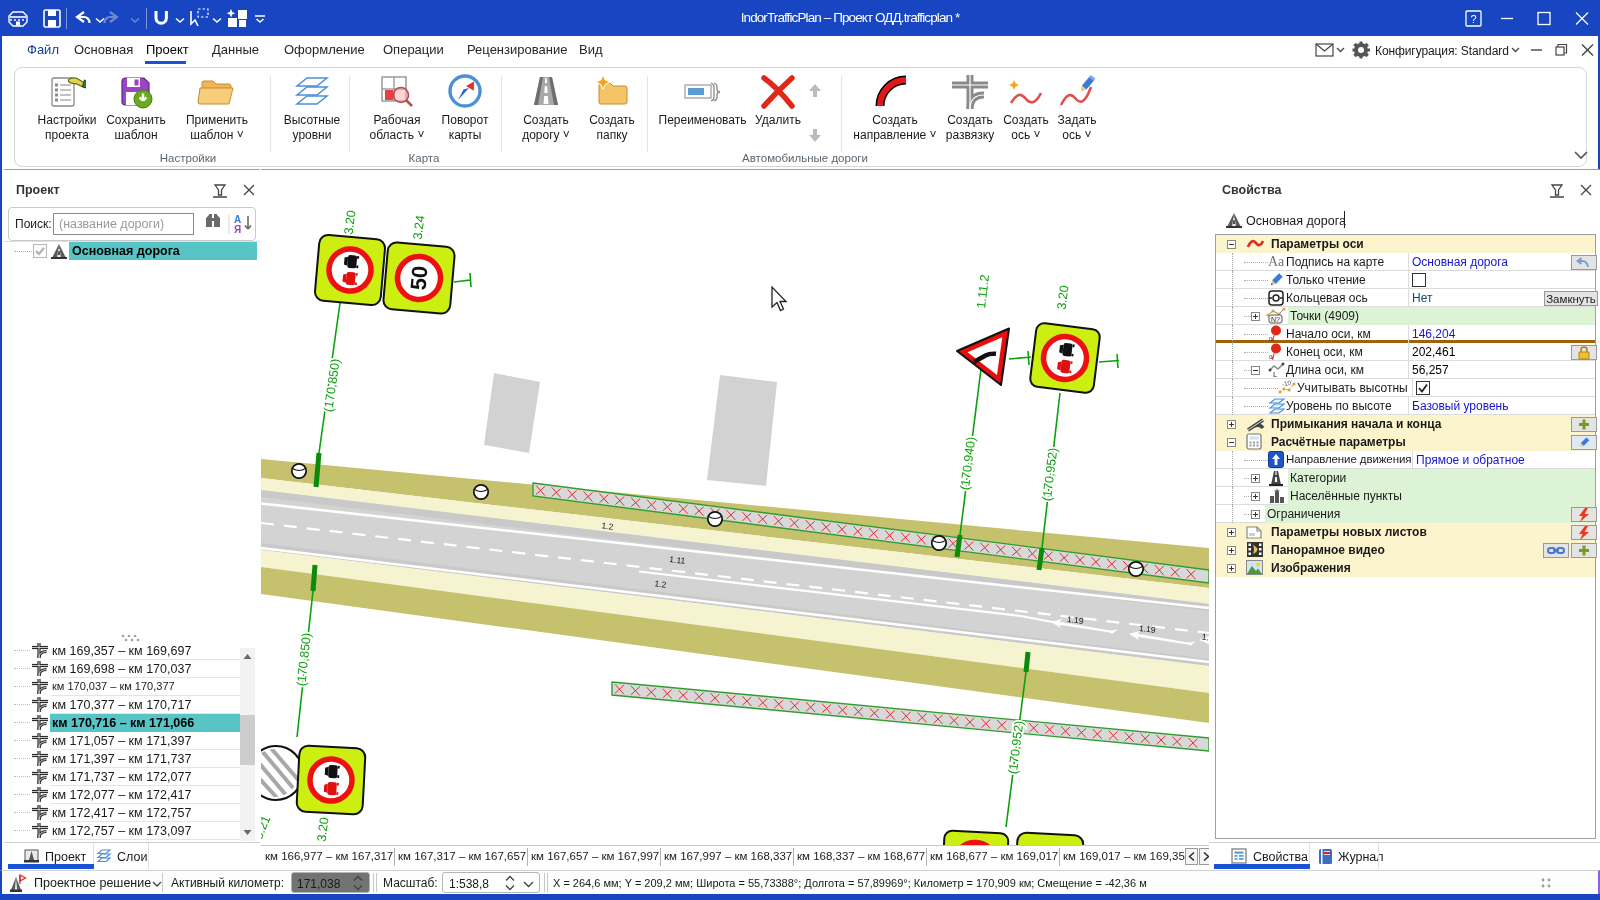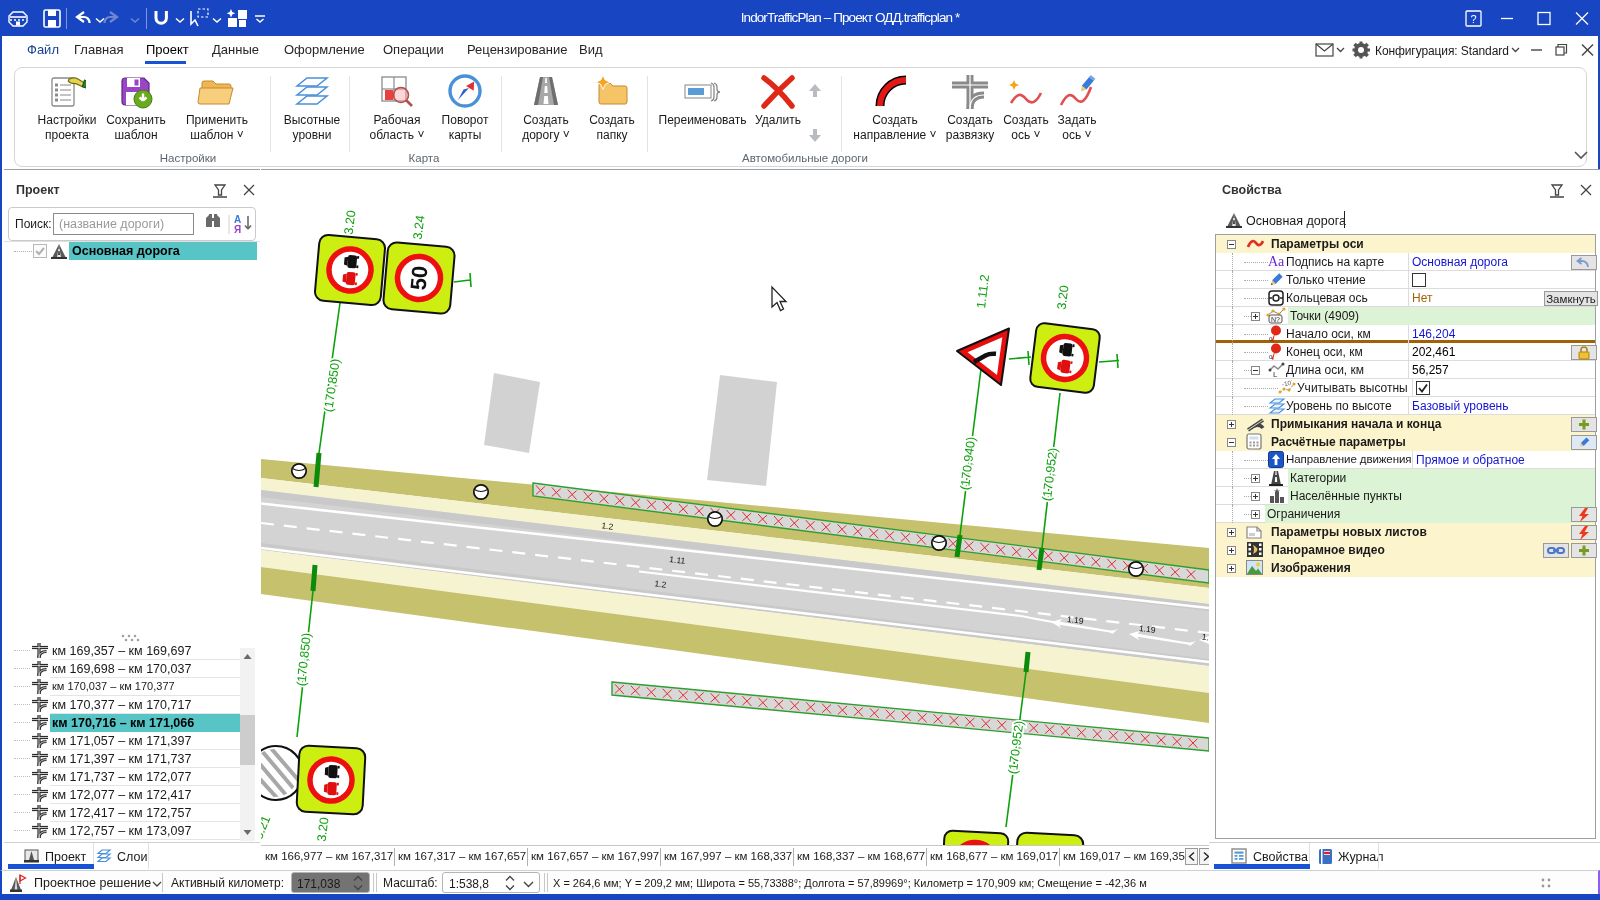--- a/index.html
+++ b/index.html
@@ -66,21 +66,21 @@
       <text x="23.5" y="23" fill="#fff" stroke="none" font-size="11" text-anchor="middle" font-family="Liberation Sans">?</text>
       <line x1="51" y1="18.5" x2="63" y2="18.5"></line>
       <rect x="88" y="12.5" width="12" height="12"></rect>
       <line x1="126" y1="12.5" x2="138" y2="24.5"></line>
         <line x1="138" y1="12.5" x2="126" y2="24.5"></line>
     </g>
   </svg>
 </div>
 <div id="menubar">
   <div class="mtab" style="left:25px;color:#17418e">Файл</div>
-  <div class="mtab" style="left:72px">Главная</div>
+  <div class="mtab" style="left:72px">Основная</div>
   <div class="mtab" style="left:144px;color:#000">Проект</div>
   <div style="position:absolute;left:143px;top:25px;width:41px;height:3px;background:#1753d4"></div>
   <div class="mtab" style="left:210px">Данные</div>
   <div class="mtab" style="left:282px">Оформление</div>
   <div class="mtab" style="left:381px">Операции</div>
   <div class="mtab" style="left:465px">Рецензирование</div>
   <div class="mtab" style="left:577px">Вид</div>
   <svg width="300" height="28" style="position:absolute;left:1298px;top:0">
     <g stroke="#444" fill="none" stroke-width="1.2">
       <rect x="16" y="8" width="17" height="12"></rect>
@@ -897,21 +897,21 @@
             <div style="position:absolute;left:1px;top:3px;width:5px;height:1px;background:#333"></div>
           </div>
           <svg width="18" height="12" style="position:absolute;left:30px;top:3px">
             <path d="M 2 9 C 5 2 8 2 10 5 C 12 8 15 8 17 3" stroke="#e03020" stroke-width="2.8" fill="none"></path>
           </svg>
           <div style="position:absolute;left:55px;top:2px;font-weight:bold;font-size:12px;white-space:nowrap">Параметры оси</div>
         </div>
       <div style="position:absolute;left:0;top:18px;width:379px;height:18px;background:#fff;border-bottom:1px solid #dcdcdc">
           <div style="position:absolute;left:16px;top:0;height:18px;border-left:1px dotted #aaa"></div>
           <div style="position:absolute;left:28px;top:8.5px;width:24px;border-top:1px dotted #aaa"></div>
-          <div style="position:absolute;left:52px;top:1px;font-family:'Liberation Serif',serif;font-size:14px;color:#6d28d9">Aa</div>
+          <div style="position:absolute;left:52px;top:1px;font-family:'Liberation Serif',serif;font-size:14px;color:#737373">Aa</div>
           <div style="position:absolute;left:70px;top:2px;width:122px;font-size:12px;white-space:nowrap;overflow:hidden">Подпись на карте</div>
           <div style="position:absolute;left:192px;top:0;height:18px;border-left:1px solid #dcdcdc"></div>
           <div style="position:absolute;left:196px;top:2px;font-size:12px;color:#1515d0;white-space:nowrap">Основная дорога</div>
           <div class="gbtn" style="left:355px;width:26px"><svg width="24" height="13">
               <path d="M 16 11 a 6 6 0 0 0 -6 -6 h -3 M 9.5 2 l -4 3 l 4 3" stroke="#7a9ad0" stroke-width="1.8" fill="none"></path>
             </svg></div>
         </div>
       <div style="position:absolute;left:0;top:36px;width:379px;height:18px;background:#fff;border-bottom:1px solid #dcdcdc">
           <div style="position:absolute;left:16px;top:0;height:18px;border-left:1px dotted #aaa"></div>
           <div style="position:absolute;left:28px;top:8.5px;width:24px;border-top:1px dotted #aaa"></div>
@@ -930,21 +930,21 @@
           <div style="position:absolute;left:16px;top:0;height:18px;border-left:1px dotted #aaa"></div>
           <div style="position:absolute;left:28px;top:8.5px;width:24px;border-top:1px dotted #aaa"></div>
           <svg width="16" height="16" style="position:absolute;left:52px;top:1px">
             <rect x="1" y="1" width="14" height="14" rx="3" fill="none" stroke="#222" stroke-width="1.5"></rect>
             <circle cx="8" cy="8" r="3" fill="none" stroke="#222" stroke-width="1.5"></circle>
             <line x1="1" y1="8" x2="4" y2="8" stroke="#222" stroke-width="1.5"></line>
             <line x1="12" y1="8" x2="15" y2="8" stroke="#222" stroke-width="1.5"></line>
           </svg>
           <div style="position:absolute;left:70px;top:2px;width:122px;font-size:12px;white-space:nowrap;overflow:hidden">Кольцевая ось</div>
           <div style="position:absolute;left:192px;top:0;height:18px;border-left:1px solid #dcdcdc"></div>
-          <div style="position:absolute;left:196px;top:2px;font-size:12px;color:#a16207;white-space:nowrap">Нет</div>
+          <div style="position:absolute;left:196px;top:2px;font-size:12px;color:#0c4a6e;white-space:nowrap">Нет</div>
           <div class="gbtn" style="left:328px;width:54px;font-size:11.5px;text-align:center;padding-top:1px">Замкнуть</div>
         </div>
       <div style="position:absolute;left:0;top:72px;width:379px;height:18px;background:#fff;border-bottom:1px solid #dcdcdc">
           <div style="position:absolute;left:16px;top:0;height:18px;border-left:1px dotted #aaa"></div>
           <div style="position:absolute;left:28px;top:8.5px;width:7px;border-top:1px dotted #aaa"></div>
           <div style="position:absolute;left:35px;top:5px;width:9px;height:9px;border:1px solid #888;background:#fff">
             <div style="position:absolute;left:1px;top:3px;width:5px;height:1px;background:#333"></div>
             <div style="position:absolute;left:3px;top:1px;width:1px;height:5px;background:#333"></div>
           </div>
           <svg width="20" height="17" style="position:absolute;left:50px;top:0px">

